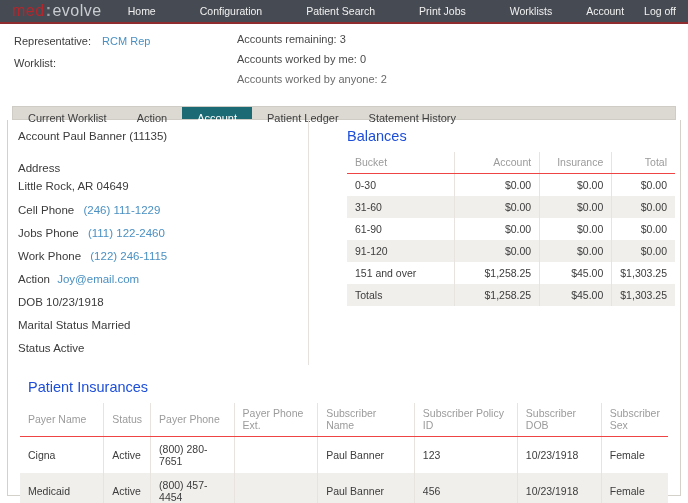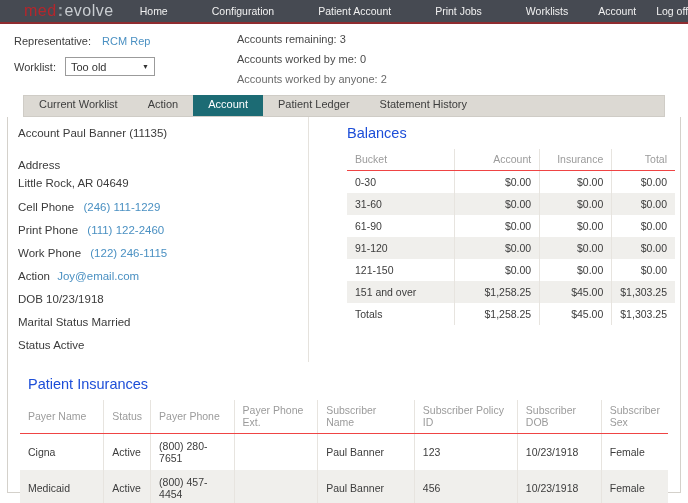--- a/index.html
+++ b/index.html
@@ -1,48 +1,48 @@
 <!DOCTYPE html>
 <html><head>
 <meta charset="utf-8">
 <style>
   * { margin:0; padding:0; box-sizing:border-box; }
   html,body { width:688px; height:503px; background:#fff; font-family:"Liberation Sans", sans-serif; }
 
   
   .navbar { height:24px; background:#464a52; border-bottom:2px solid #8f2c30;
-            display:flex; align-items:center; padding:0 24px; }
+            display:flex; align-items:center; padding:0 12px; }
   .logo { font-size:16px; letter-spacing:.5px; display:flex; align-items:baseline; cursor:pointer; }
   .logo .brand-left { color:#b5262c; font-weight:500; }
   .logo .brand-sep { color:#9aa0a6; margin:0 1px; font-weight:700; }
   .logo .brand-right { color:#c9cdd1; }
   .nav-items { display:flex; margin-left:16px;gap:24px; }
   .nav-item { color:#f1f1f1; font-size:10.5px; padding:0 10px; cursor:pointer; white-space:nowrap; }
   .nav-spacer { flex:1; }
   .nav-right { display:flex; }
   .nav-right .nav-item { padding:0 0 0 20px; }
 
   
-  .info-section { position:relative; height:71px; background:#fff;border-radius:27px; }
+  .info-section { position:relative; height:82px; background:#fff;border-radius:27px; }
   .rep-row { position:absolute; left:14px; top:11px; font-size:11px; color:#3c3c3c; }
   .rep-row a, .link { color:#4a90c2; text-decoration:none; cursor:pointer; }
   .worklist-row { position:absolute; left:14px; top:33px; font-size:11px; color:#3c3c3c;
                   display:flex; align-items:center; }
   .select-wrap { position:relative; margin-left:9px; border:1px solid #9b9b9b; background:#fff;
                  width:90px; height:19px; cursor:pointer; }
   .select-wrap select { appearance:none; -webkit-appearance:none; border:none; background:transparent;
                  width:100%; height:100%; font-size:11px; color:#333; padding:0 18px 0 5px;
                  font-family:"Liberation Sans", sans-serif; }
   .select-arrow { position:absolute; right:5px; top:5px; font-size:7px; color:#333; pointer-events:none; }
   .stats { position:absolute; left:237px; top:9px; font-size:11px; color:#4a4a4a; }
   .stats div { margin-bottom:8px; }
   .stats div:last-child { color:#6b6b6b; }
 
   
-  .tab-strip { margin:0 23px; display:flex; background:#dcd9d3; border:1px solid #cfccc6; height:22px;align-items:flex-end; }
+  .tab-strip { margin:0 12px; display:flex; background:#dcd9d3; border:1px solid #cfccc6; height:14px; }
   .tab { line-height:23px; padding:0 15px; font-size:11px; color:#3d3d3d; cursor:pointer; white-space:nowrap; }
   .tab.active { background:#1c6b74; color:#fff; }
 
   
   .content-box { margin:0 7px; border:1px solid #d4d1cb; border-top:none; background:#fff;
                  height:376px; }
   .main-row { display:flex; }
   .details-col { width:301px; padding:10px 0 0 10px; border-right:1px solid #e5e2dd; }
   .detail-line { font-size:11.5px; color:#3b3b3b; margin-bottom:11px; }
   .detail-line.title { margin-bottom:20px; }
@@ -71,44 +71,38 @@
 
 <div class="navbar">
   <div class="logo">
     <span class="brand-left">med</span>
     <span class="brand-sep">:</span>
     <span class="brand-right">evolve</span>
   </div>
   <div class="nav-items">
     <span class="nav-item">Home</span>
     <span class="nav-item">Configuration</span>
-    <span class="nav-item">Patient Account</span>
+    <span class="nav-item">Patient Search</span>
     <span class="nav-item">Print Jobs</span>
     <span class="nav-item">Worklists</span>
   </div>
   <div class="nav-spacer"></div>
   <div class="nav-right">
     <span class="nav-item">Account</span>
     <span class="nav-item">Log off</span>
   </div>
 </div>
 
 <div class="info-section">
   <div class="rep-row">
     <span>Representative:</span>
     <a class="link" style="margin-left:8px;">RCM Rep</a>
   </div>
   <div class="worklist-row">
     <span>Worklist:</span>
-    <span class="select-wrap">
-      <select>
-        <option>Too old</option>
-      </select>
-      <span class="select-arrow">▼</span>
-    </span>
   </div>
   <div class="stats">
     <div>Accounts remaining: 3</div>
     <div>Accounts worked by me: 0</div>
     <div>Accounts worked by anyone: 2</div>
   </div>
 </div>
 
 <div class="tab-strip">
   <div class="tab">Current Worklist</div>
@@ -123,21 +117,21 @@
 
     <div class="details-col">
       <div class="detail-line title">Account Paul Banner (11135)</div>
       <div class="detail-line addr-label">Address</div>
       <div class="detail-line addr2">Little Rock, AR 04649</div>
       <div class="detail-line">
         <span>Cell Phone</span>
         <a class="link" style="margin-left:6px;">(246) 111-1229</a>
       </div>
       <div class="detail-line">
-        <span>Print Phone</span>
+        <span>Jobs Phone</span>
         <a class="link" style="margin-left:6px;">(111) 122-2460</a>
       </div>
       <div class="detail-line">
         <span>Work Phone</span>
         <a class="link" style="margin-left:6px;">(122) 246-1115</a>
       </div>
       <div class="detail-line">
         <span>Action</span>
         <a class="link" style="margin-left:4px;">Joy@email.com</a>
       </div>
@@ -177,26 +171,20 @@
             <td>$0.00</td>
           </tr>
           <tr>
             <td>61-90</td>
             <td>$0.00</td>
             <td>$0.00</td>
             <td>$0.00</td>
           </tr>
           <tr>
             <td>91-120</td>
-            <td>$0.00</td>
-            <td>$0.00</td>
-            <td>$0.00</td>
-          </tr>
-          <tr>
-            <td>121-150</td>
             <td>$0.00</td>
             <td>$0.00</td>
             <td>$0.00</td>
           </tr>
           <tr>
             <td>151 and over</td>
             <td>$1,258.25</td>
             <td>$45.00</td>
             <td>$1,303.25</td>
           </tr>

